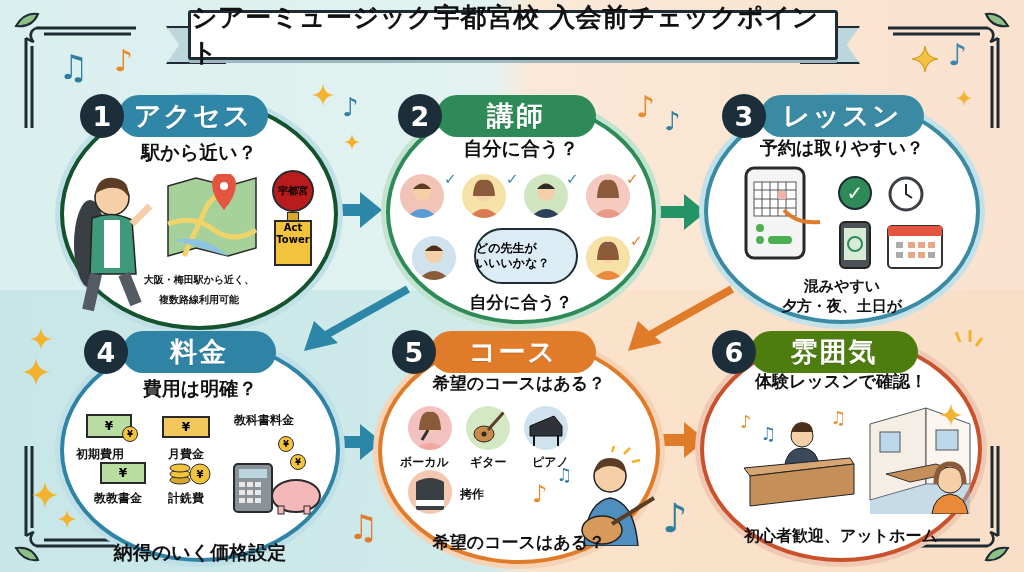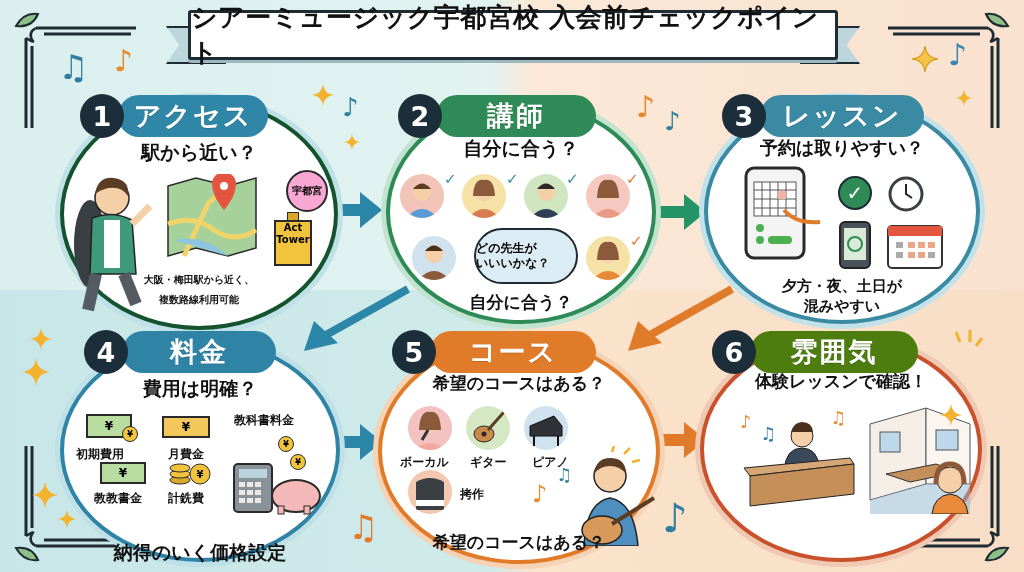--- a/index.html
+++ b/index.html
@@ -200,21 +200,21 @@
 
   <svg style="position:absolute;left:100px;top:72px;" width="96" height="86" viewBox="0 0 96 86">
     <path d="M4 12 L32 4 L64 12 L92 4 V74 L64 82 L32 74 L4 82Z" fill="#a7d19a" stroke="#2a2a2a" stroke-width="1.5"></path>
     <path d="M4 50 Q30 40 50 56 Q70 70 92 56" stroke="#f0d46a" stroke-width="5" fill="none"></path>
     <path d="M20 82 L44 30 L60 14" stroke="#f0d46a" stroke-width="5" fill="none"></path>
     <path d="M10 66 Q40 60 64 82" fill="#8cc4e2"></path>
     <path d="M56 2 A12 12 0 0 1 80 2 Q80 14 68 28 Q56 14 56 2Z" fill="#e4553f" transform="translate(-8 8)"></path>
     <circle cx="60" cy="12" r="4" fill="#fff"></circle>
   </svg>
 
-  <div style="position:absolute;left:222px;top:68px;width:42px;height:42px;border-radius:50%;background:#f9a8d4;border:2px solid #2a2a2a;display:flex;align-items:center;justify-content:center;">
+  <div style="position:absolute;left:208px;top:68px;width:42px;height:42px;border-radius:50%;background:#b91c1c;border:2px solid #2a2a2a;display:flex;align-items:center;justify-content:center;">
     <span style="font-size:10px;font-weight:bold;">宇都宮</span>
   </div>
   <div style="position:absolute;left:223px;top:110px;width:12px;height:10px;background:#d9a82a;border:1.5px solid #2a2a2a;"></div>
   <div style="position:absolute;left:210px;top:118px;width:38px;height:46px;background:#f2c33c;border:2px solid #2a2a2a;display:flex;flex-direction:column;align-items:center;font-size:10px;font-weight:bold;line-height:12px;">
     <span>Act</span>
     <span>Tower</span>
   </div>
   <div class="foot-text" style="top:168px;font-size:10px;">
     <div>大阪・梅田駅から近く、</div>
     <div>複数路線利用可能</div>
@@ -307,22 +307,22 @@
         <rect x="22" y="32" width="7" height="6"></rect>
         <rect x="32" y="32" width="7" height="6"></rect>
       </g>
       <g fill="#aaa">
         <rect x="10" y="22" width="7" height="6"></rect>
         <rect x="10" y="32" width="7" height="6"></rect>
         <rect x="42" y="32" width="7" height="6"></rect>
       </g>
     </svg>
   <div class="foot-text" style="top:174px;font-size:15px;">
+    <div>混みやすい</div>
     <div>夕方・夜、土日が</div>
-    <div>混みやすい</div>
   </div>
 </div>
 <div class="panel-head" style="left:722px;top:94px;">
   <div class="num-badge">3</div>
   <div class="pill" style="width:164px;background:#3a8aa3;">レッスン</div>
 </div>
 
 <div class="panel" style="left:60px;top:338px;width:280px;height:224px;border:4px solid #2f84a6;box-shadow:0 0 0 5px #bfe0e6;">
   <div class="q-text" style="top:34px;">費用は明確？</div>
   <div style="position:absolute;left:22px;top:72px;width:46px;height:24px;background:#b9dca0;border:2px solid #2a2a2a;display:flex;align-items:center;justify-content:center;font-size:12px;font-weight:bold;">¥</div>
@@ -426,20 +426,21 @@
     <path d="M4 20 L60 4 L60 80 L4 96Z" fill="#f4eee6" stroke="#555"></path>
     <path d="M60 4 L104 20 V80 L60 80Z" fill="#faf6ef" stroke="#555"></path>
     <rect x="14" y="28" width="20" height="20" fill="#bcd8ea" stroke="#555"></rect>
     <rect x="70" y="26" width="22" height="20" fill="#bcd8ea" stroke="#555"></rect>
     <path d="M20 70 L70 60 L92 68 L44 78Z" fill="#c58f5a" stroke="#333"></path>
     <path d="M4 96 L60 80 L104 80 L104 110 L4 110Z" fill="#8fb6cf" opacity=".5"></path>
     <circle cx="84" cy="76" r="13" fill="#f5cfa8" stroke="#222"></circle>
     <path d="M70 80 Q70 60 84 60 Q98 60 98 80" fill="none" stroke="#8a5a3a" stroke-width="5"></path>
     <path d="M66 110 Q68 92 84 90 Q100 92 102 110Z" fill="#e88a3a" stroke="#222"></path>
   </svg>
+  <div class="foot-text" style="top:186px;font-size:16px;">初心者歓迎、アットホーム</div>
 </div>
 <div class="panel-head" style="left:712px;top:330px;">
   <div class="num-badge">6</div>
   <div class="pill" style="width:168px;background:#4d7c0f;">雰囲気</div>
 </div>
 
 <svg class="sparkle" style="left:946px;top:330px;" width="40" height="40" viewBox="0 0 40 40">
     <path d="M10 2 L14 12 M24 0 L24 12 M36 8 L30 16" stroke="#f4b32e" stroke-width="3"></path>
   </svg>
 <svg class="sparkle" style="left:940px;top:404px;" width="22" height="22" viewBox="0 0 20 20">

